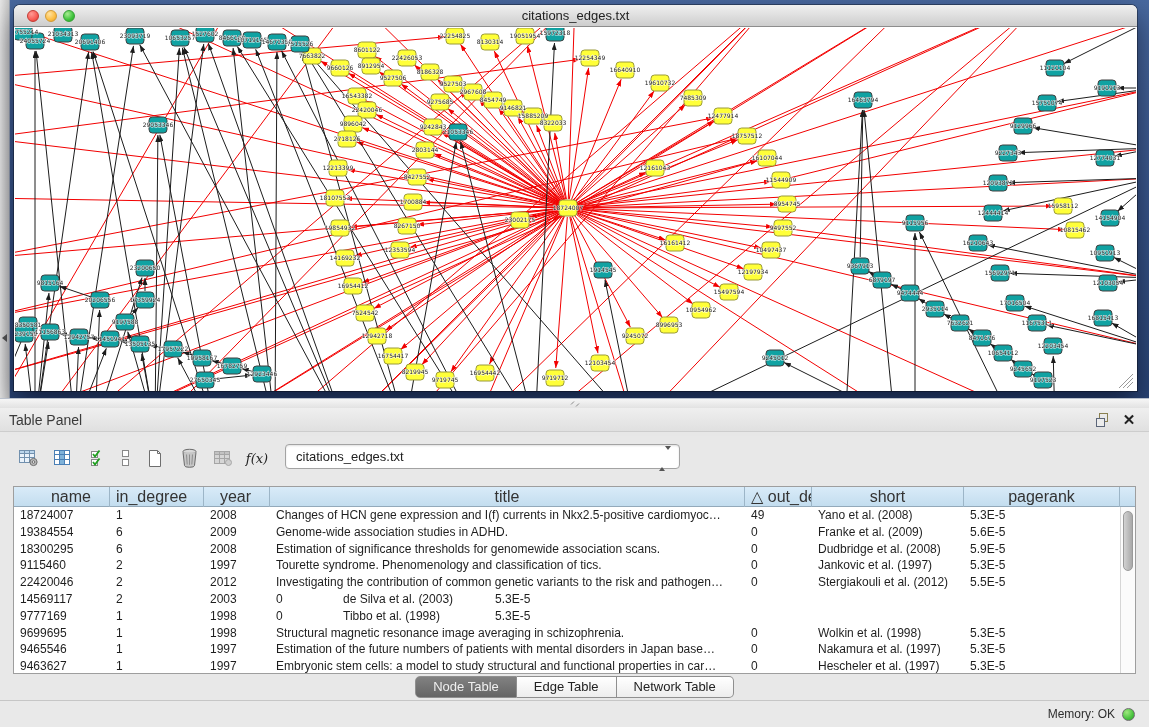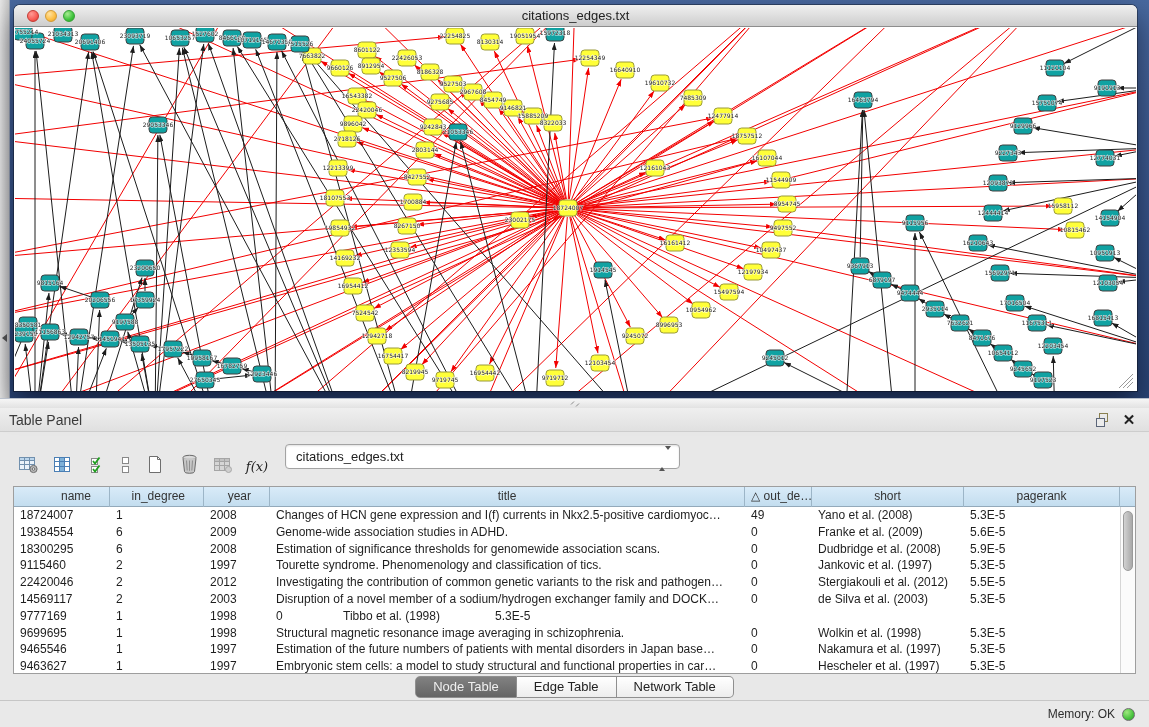--- a/index.html
+++ b/index.html
@@ -39,33 +39,33 @@
   #divider-grip { position:absolute; left:570px; top:1px; cursor:ns-resize; }
   
   #panel-header { position:absolute; left:0; top:408px; width:1149px; height:24px;
     background:linear-gradient(#efefef,#e0e0e0); border-bottom:1px solid #cdcdcd; }
   #panel-title { position:absolute; left:9px; top:0; height:24px; line-height:24px; font-size:14px; color:#3a3a3a; }
   #panel-float { position:absolute; right:38px; top:4px; width:16px; height:16px; }
   #panel-close { position:absolute; right:12px; top:1px; width:16px; height:22px; line-height:22px;
     font-size:15px; font-weight:bold; color:#222; text-align:center; }
   #toolbar { position:absolute; left:0; top:432px; width:1149px; height:54px; }
   #toolbar-icons { position:absolute; left:14px; top:10px; display:flex; align-items:center; }
-  .tbtn { width:30px; height:32px; display:flex; align-items:flex-end; justify-content:center; margin-right:4px; }
+  .tbtn { width:30px; height:32px; display:flex; align-items:center; justify-content:center; margin-right:4px; }
   .tbtn.narrow { width:20px; }
   #combo { position:absolute; left:285px; top:12px; width:395px; height:25px; background:#fff;
     border:1px solid #a3a3a3; border-radius:4px; box-shadow:inset 0 1px 2px rgba(0,0,0,.12); }
   #combo-value { position:absolute; left:10px; top:0; height:23px; line-height:23px; font-size:13px; color:#222; }
   #combo-stepper { position:absolute; right:8px; top:5px; }
   .arr-up { width:0;height:0;border-left:3.5px solid transparent;border-right:3.5px solid transparent;border-bottom:4.5px solid #555; margin-bottom:3px;}
   .arr-dn { width:0;height:0;border-left:3.5px solid transparent;border-right:3.5px solid transparent;border-top:4.5px solid #555;}
   
   #table-wrap { position:absolute; left:13px; top:486px; width:1123px; height:188px;
     border:1px solid #9e9e9e; background:#fff; }
   #thead { display:flex; height:20px; background:linear-gradient(#d9ebf8,#c3ddef); border-bottom:1px solid #93a9ba; }
-  .th { height:20px; line-height:19px; font-size:12px; color:#333; border-right:1px solid #9cb5c7;
+  .th { height:20px; line-height:19px; font-size:16px; color:#333; border-right:1px solid #9cb5c7;
         overflow:hidden; white-space:nowrap; padding:0 6px; }
   .th.a-r { text-align:right; padding-right:18px; }
   .th.a-c { text-align:center; }
   .th.a-l { text-align:center; }
   #tbody { position:absolute; left:0; top:20px; right:15px; bottom:0; overflow:hidden; }
   .tr { display:flex; height:16.8px; background:#fff; }
   .td { height:16.8px; line-height:16.5px; font-size:12px; color:#1e1e1e; overflow:hidden;
         white-space:nowrap; padding:0 4px 0 6px; }
   #vscroll { position:absolute; right:0; top:20px; bottom:0; width:15px; background:#fbfbfb; border-left:1px solid #d6d6d6; }
   #vthumb { position:absolute; left:2px; top:4px; width:10px; height:60px; border-radius:6px;
@@ -698,21 +698,20 @@
         <div class="td" style="width: 66px;">2012</div>
         <div class="td" style="width: 475px;">Investigating the contribution of common genetic variants to the risk and pathogen…</div>
         <div class="td" style="width: 67px;">0</div>
         <div class="td" style="width: 152px;">Stergiakouli et al. (2012)</div>
         <div class="td" style="width: 156px;">5.5E-5</div>
       </div>
       <div class="tr">
         <div class="td" style="width: 96px;">14569117</div>
         <div class="td" style="width: 94px;">2</div>
         <div class="td" style="width: 66px;">2003</div>
-        <div class="td" style="width: 475px;">Disruption of a novel member of a sodium/hydrogen exchanger family and DOCK…</div>
         <div class="td" style="width: 67px;">0</div>
         <div class="td" style="width: 152px;">de Silva et al. (2003)</div>
         <div class="td" style="width: 156px;">5.3E-5</div>
       </div>
       <div class="tr">
         <div class="td" style="width: 96px;">9777169</div>
         <div class="td" style="width: 94px;">1</div>
         <div class="td" style="width: 66px;">1998</div>
         <div class="td" style="width: 67px;">0</div>
         <div class="td" style="width: 152px;">Tibbo et al. (1998)</div>

